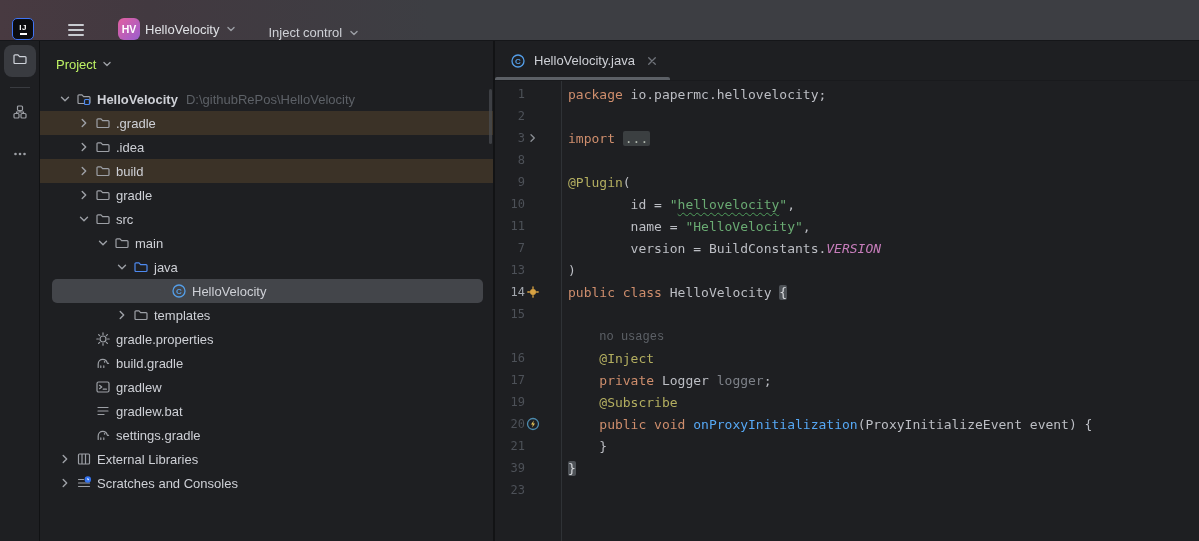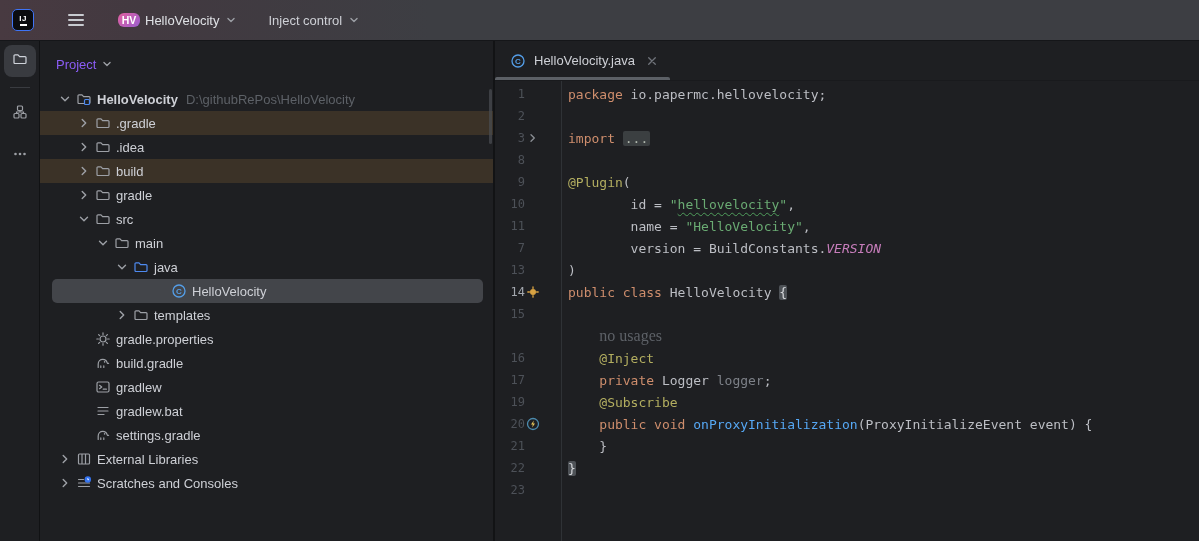--- a/index.html
+++ b/index.html
@@ -1,49 +1,49 @@
 <!DOCTYPE html>
 <html><head>
 <meta charset="utf-8">
 <style>
   * { box-sizing: border-box; }
   html,body { margin:0; padding:0; width:1199px; height:541px; overflow:hidden;
     background:#1e1f22; font-family:"Liberation Sans",sans-serif; }
 
   
-  .topbar { height:41px; display:flex; align-items:center; gap:30px; padding:0 12px;
+  .topbar { height:41px; display:flex; align-items:flex-end; gap:30px; padding:0 12px;
     background:linear-gradient(90deg,#483a41 0px,#423940 150px,#3d3e43 430px,#3d3e43 100%);
     border-bottom:1px solid #151619; }
   .ij-logo { width:22px; height:22px; border:1px solid #3f74f5; border-radius:5px;
     background:#0b0c0f; color:#fff; display:flex; flex-direction:column; align-items:center;
     justify-content:center; font-size:8px; font-weight:bold; letter-spacing:.5px; flex:none; }
   .ij-logo::after { content:""; width:7px; height:2px; background:#fff; margin-top:1px; }
   .hamburger { display:flex; flex-direction:column; gap:3px; padding:4px; cursor:pointer; }
   .hamburger i { display:block; width:16px; height:2px; background:#c8cbd0; border-radius:1px; }
-  .hv-badge { width:22px; height:14px; border-radius:6px; flex:none;
+  .hv-badge { width:22px; height:22px; border-radius:6px; flex:none;
     background:linear-gradient(135deg,#e2609f,#9a5ed0); color:#fff; font-size:10.5px;
     font-weight:bold; display:flex; align-items:center; justify-content:center; }
   .tb-widget { display:flex; align-items:center; gap:5px; color:#dfe1e5; font-size:13px; cursor:pointer; }
   .tb-widget.dim { color:#ced0d6; }
   .chev14 { width:14px; height:14px; display:flex; align-items:center; justify-content:center; }
 
   
   .main { display:flex; height:500px; }
 
   .stripe { width:40px; flex:none; border-right:1px solid #111214; display:flex;
     flex-direction:column; align-items:center; padding-top:4px; gap:10px; background:#1e1f22; }
   .stripe-btn { width:32px; height:32px; border-radius:8px; display:flex; align-items:center;
     justify-content:center; cursor:pointer; }
   .stripe-btn.active { background:#393b40; }
   .stripe-divider { width:20px; height:1px; background:#393b40; }
 
   .panel { width:455px; flex:none; border-right:2px solid #121315; position:relative;
     background:#1e1f22; overflow:hidden; }
   .panel-header { height:46px; display:flex; align-items:center; gap:4px; padding-left:16px;
-    color:#8b5cf6; font-size:13px; }
+    color:#bef264; font-size:13px; }
   .trow { height:24px; display:flex; align-items:center; position:relative; font-size:13px;
     color:#ced0d6; cursor:default; white-space:nowrap; }
   .trow .row-bg { position:absolute; inset:0; }
   .row-bg.excluded { background:#3b3227; }
   .row-bg.selected { left:12px; right:10px; border-radius:5px; background:#43454a; }
   .tcontent { display:flex; align-items:center; position:relative; z-index:1; }
   .chev { width:19px; height:16px; display:flex; align-items:center; justify-content:center; flex:none; }
   .ticon { width:19px; height:16px; display:flex; align-items:center; justify-content:center; flex:none; }
   .tlabel { margin-left:4px; }
   .tlabel.bold { font-weight:bold; }
@@ -75,21 +75,21 @@
   .tk-kw   { color:#cf8e6d; }
   .tk-txt  { color:#bcbec4; }
   .tk-str  { color:#6aab73; }
   .tk-strw { color:#6aab73; text-decoration:underline wavy #4f9e5c 1px; text-underline-offset:3px; }
   .tk-ann  { color:#b3ae60; }
   .tk-mth  { color:#56a8f5; }
   .tk-sf   { color:#c77dbb; font-style:italic; }
   .tk-fld  { color:#7d8188; }
   .tk-hl   { color:#d5d7db; background:#4e5257; border-radius:2px; }
   .tk-fold { color:#b0b8ae; background:#3b3f41; border-radius:2px; padding:0 2px; }
-  .tk-inlay{ color:#5d6167; font-family:Liberation Serif, serif; font-size:16px; }
+  .tk-inlay{ color:#5d6167; font-family:Liberation Mono, monospace; font-size:12px; }
 </style>
 </head>
 <body>
 
 <div class="topbar">
   <div class="ij-logo">IJ</div>
   <div class="hamburger">
       <i></i>
       <i></i>
       <i></i>
@@ -547,21 +547,21 @@
             <div class="code"><span class="tk-txt">    </span><span class="tk-kw">public</span><span class="tk-txt"> </span><span class="tk-kw">void</span><span class="tk-txt"> </span><span class="tk-mth">onProxyInitialization</span><span class="tk-txt">(ProxyInitializeEvent event) {</span></div>
           </div>
           <div class="code-row">
             <div class="gutter">
               <span class="lnum">21</span>
             </div>
             <div class="code"><span class="tk-txt">    }</span></div>
           </div>
           <div class="code-row">
             <div class="gutter">
-              <span class="lnum">22</span>
+              <span class="lnum">39</span>
             </div>
             <div class="code"><span class="tk-hl">}</span></div>
           </div>
           <div class="code-row">
             <div class="gutter">
               <span class="lnum">23</span>
             </div>
             <div class="code"></div>
           </div>
         </div>

